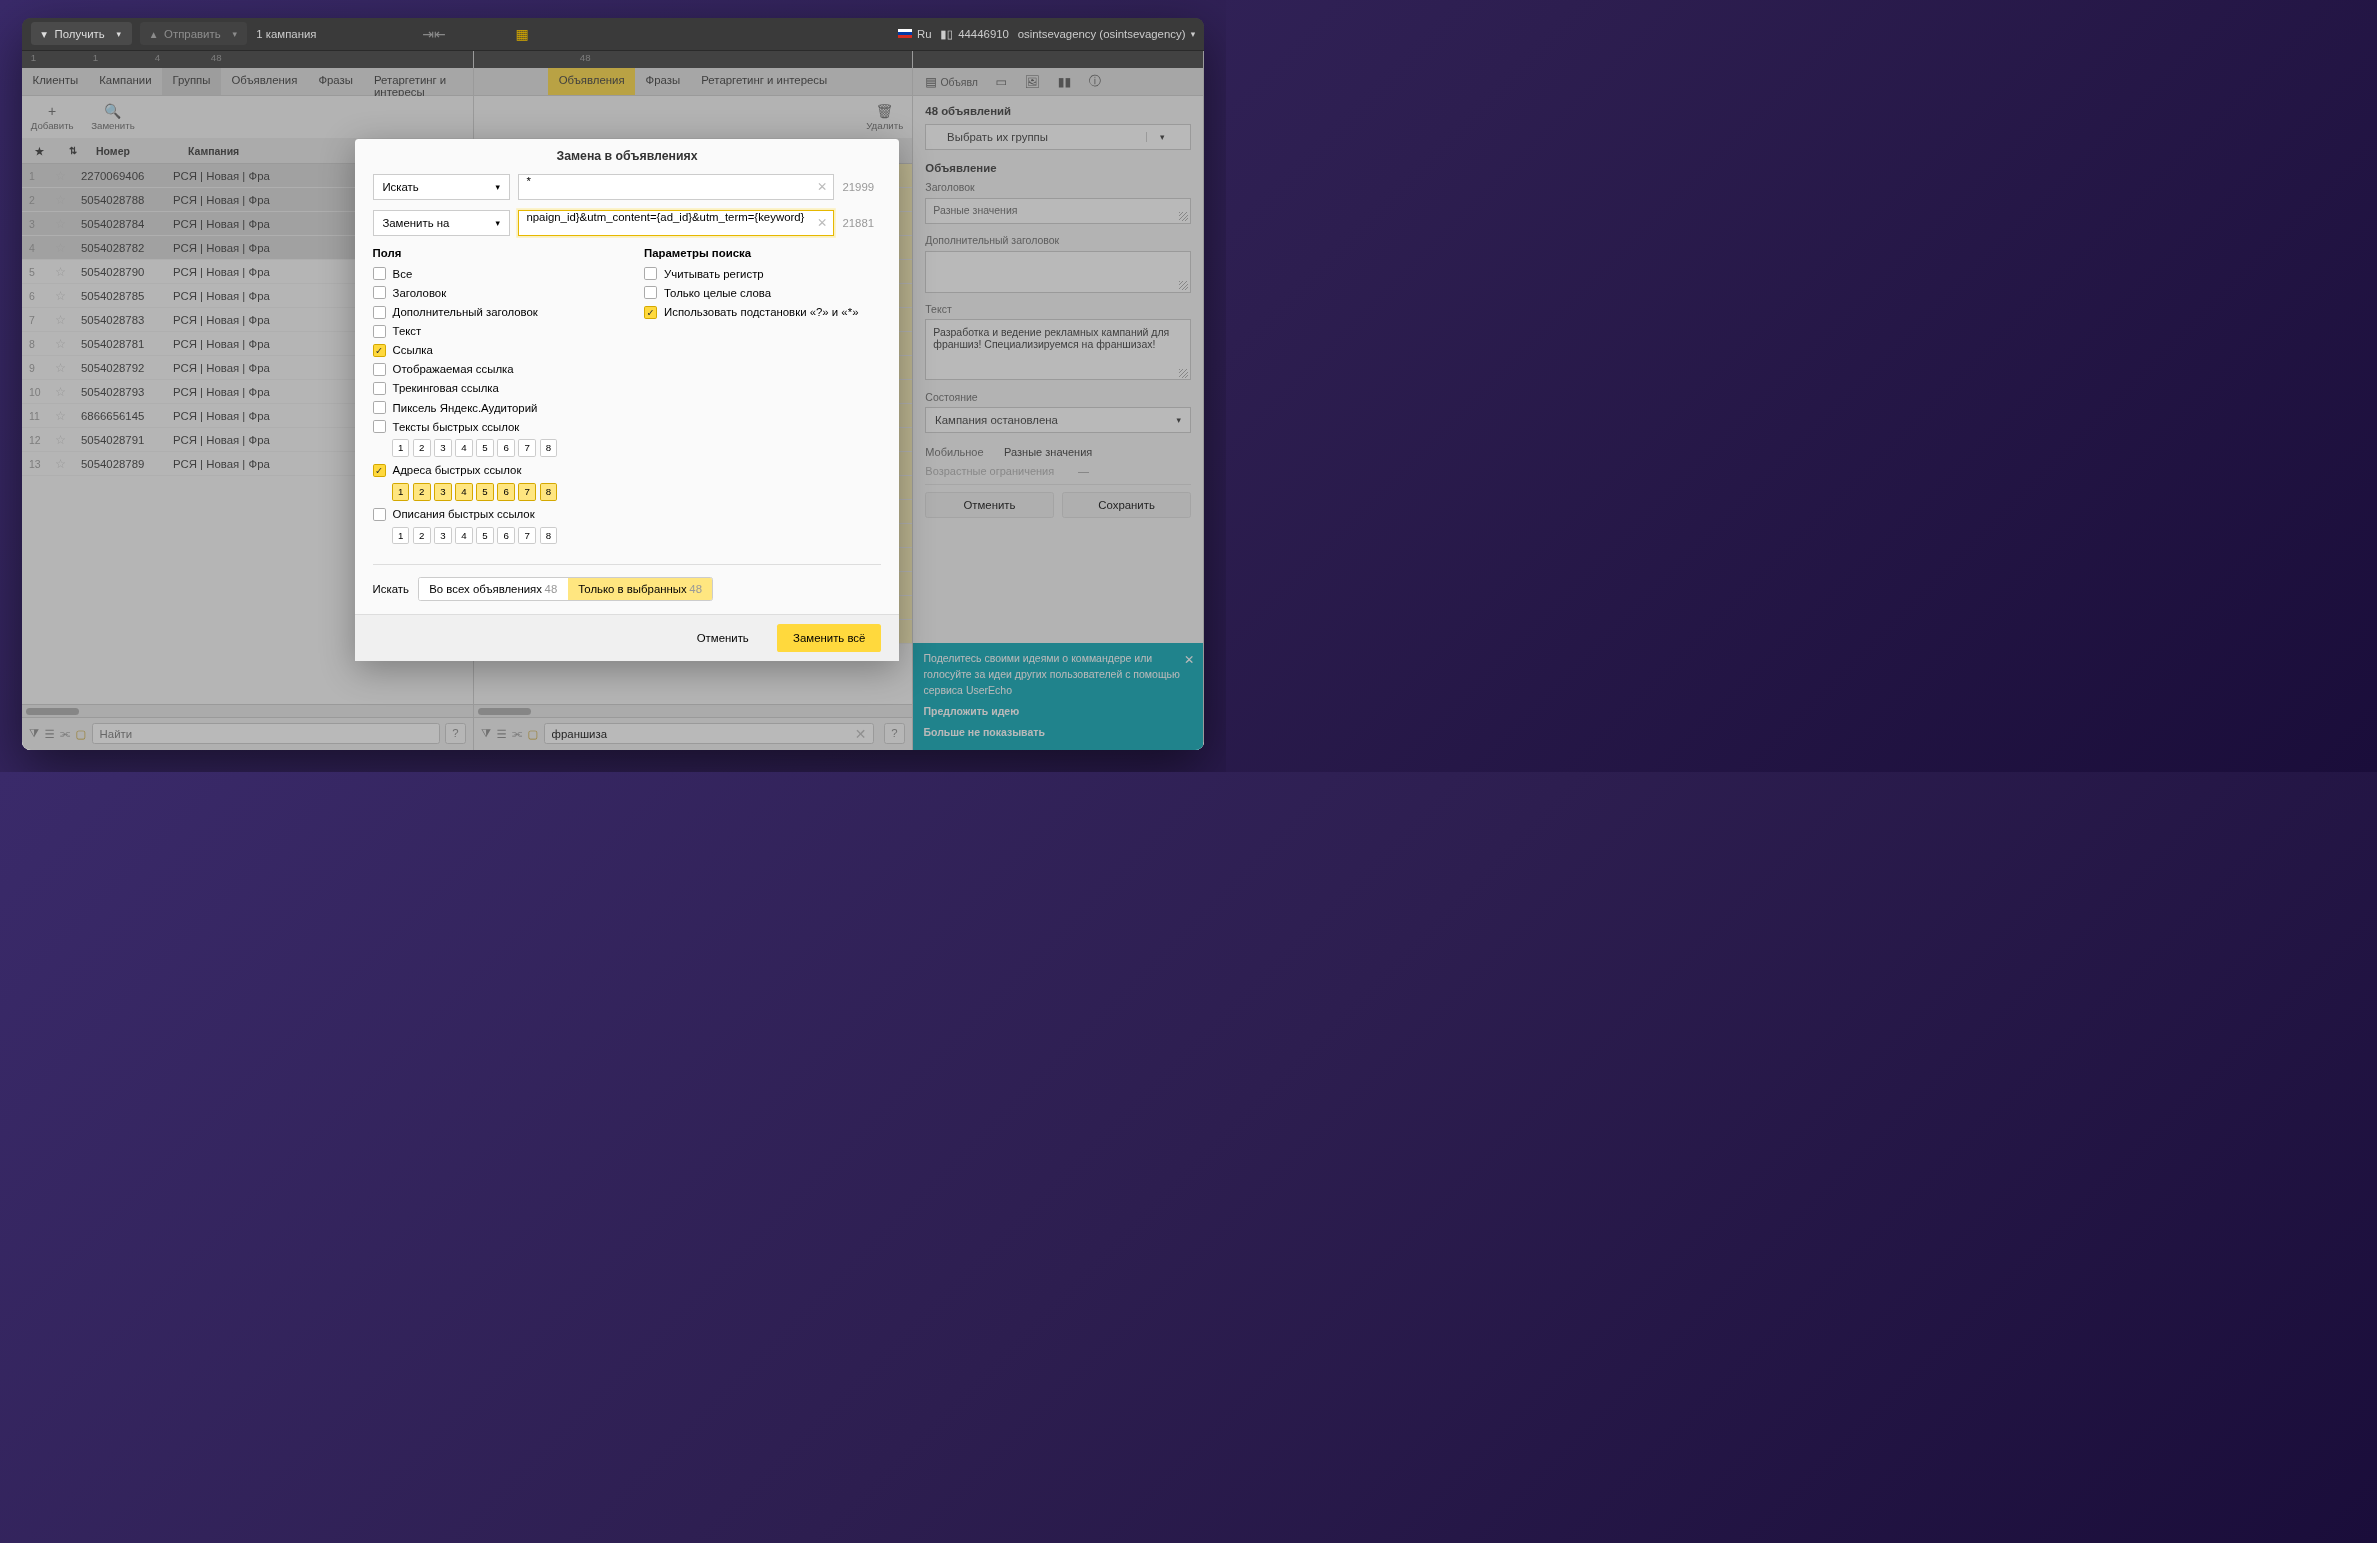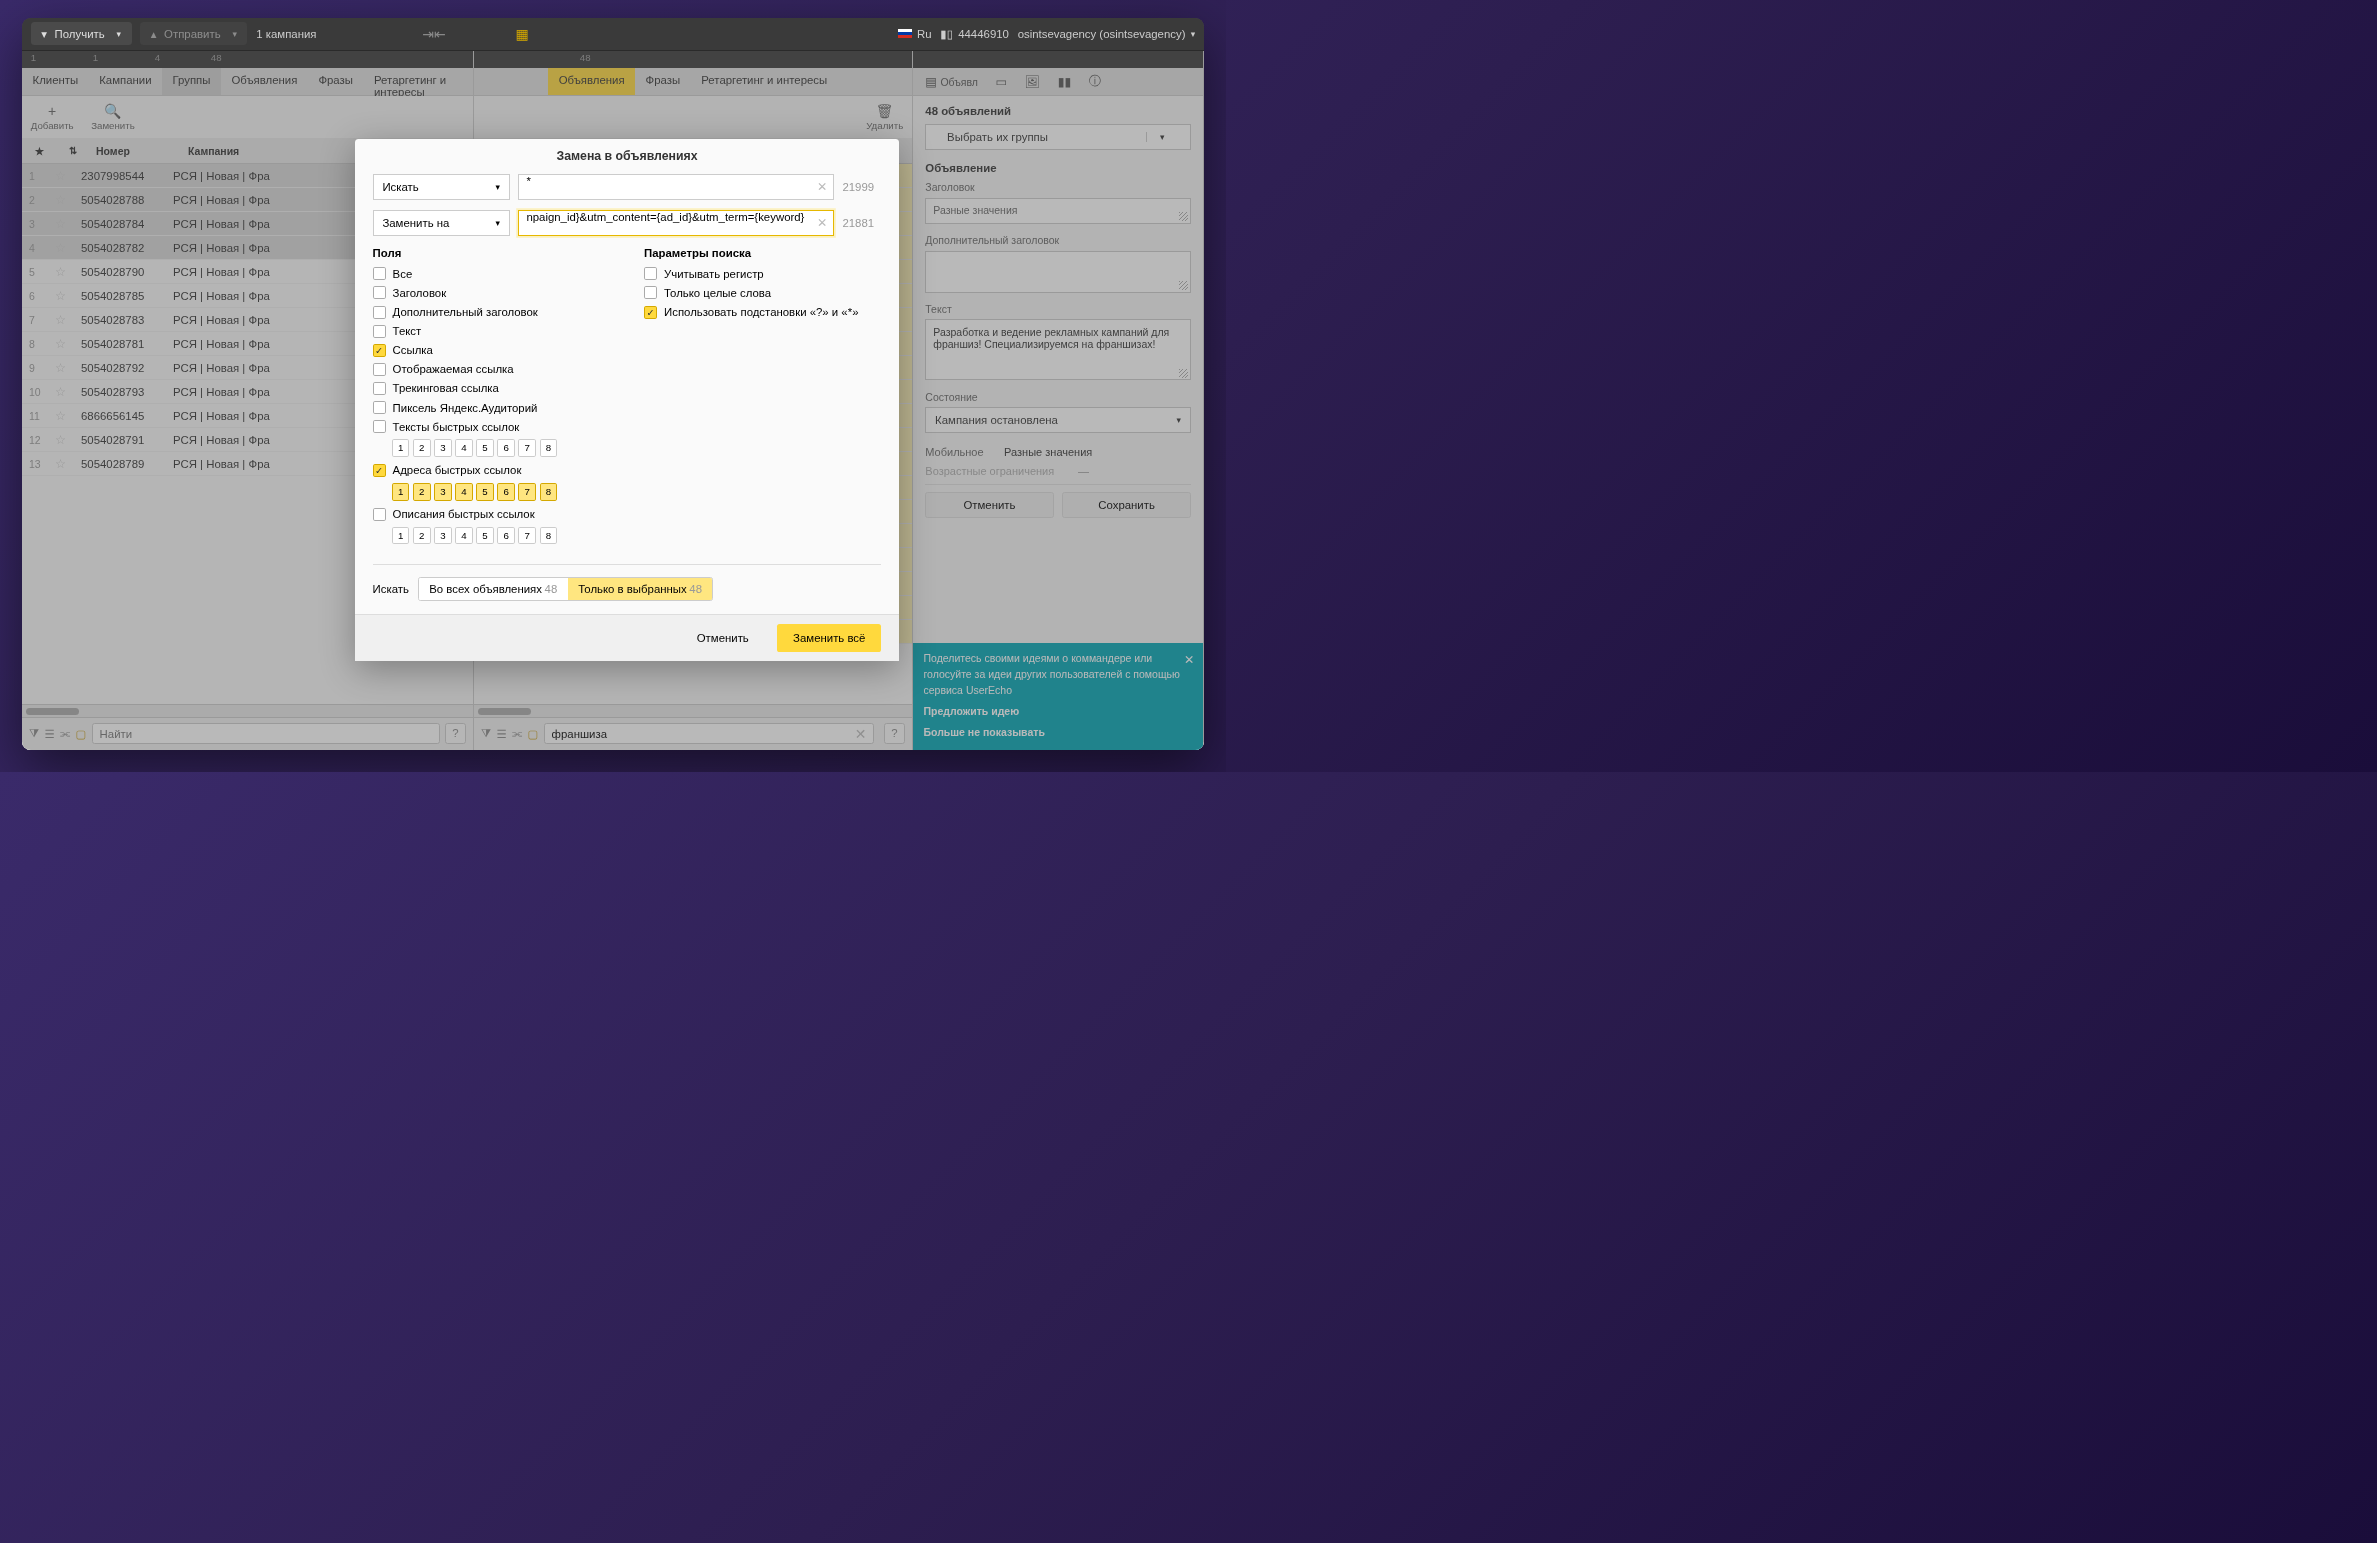--- a/index.html
+++ b/index.html
@@ -157,21 +157,21 @@
       <div class="thead">
         <div class="th star">★</div>
         <div class="th sort">⇅</div>
         <div class="th num">Номер</div>
         <div class="th camp">Кампания</div>
       </div>
       <div class="rows" id="left-rows">
           <div class="row sel">
             <div class="cell n">1</div>
             <div class="cell star">☆</div>
-            <div class="cell num">2307998544</div>
+            <div class="cell num">2270069406</div>
             <div class="cell camp">РСЯ | Новая | Фра</div>
           </div>
           <div class="row sel">
             <div class="cell n">2</div>
             <div class="cell star">☆</div>
             <div class="cell num">5054028788</div>
             <div class="cell camp">РСЯ | Новая | Фра</div>
           </div>
           <div class="row sel">
             <div class="cell n">3</div>

